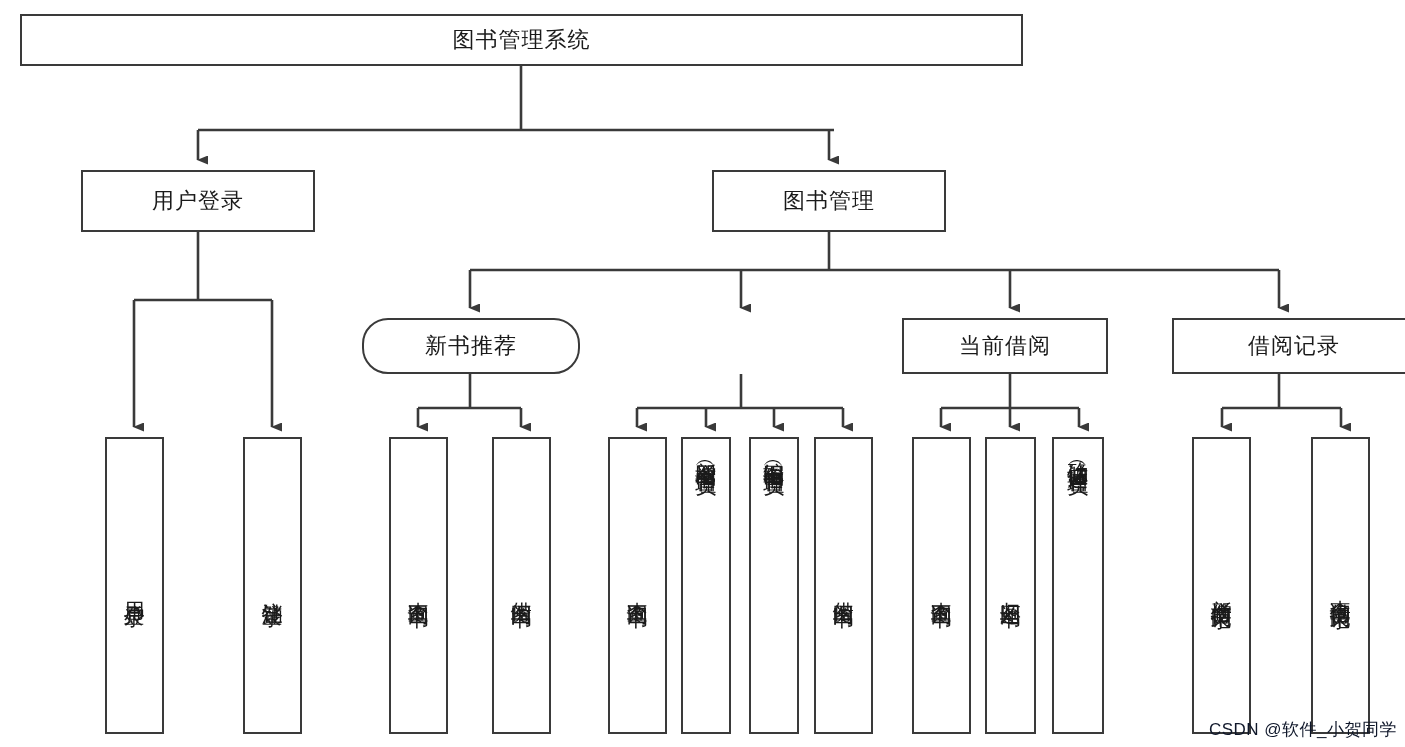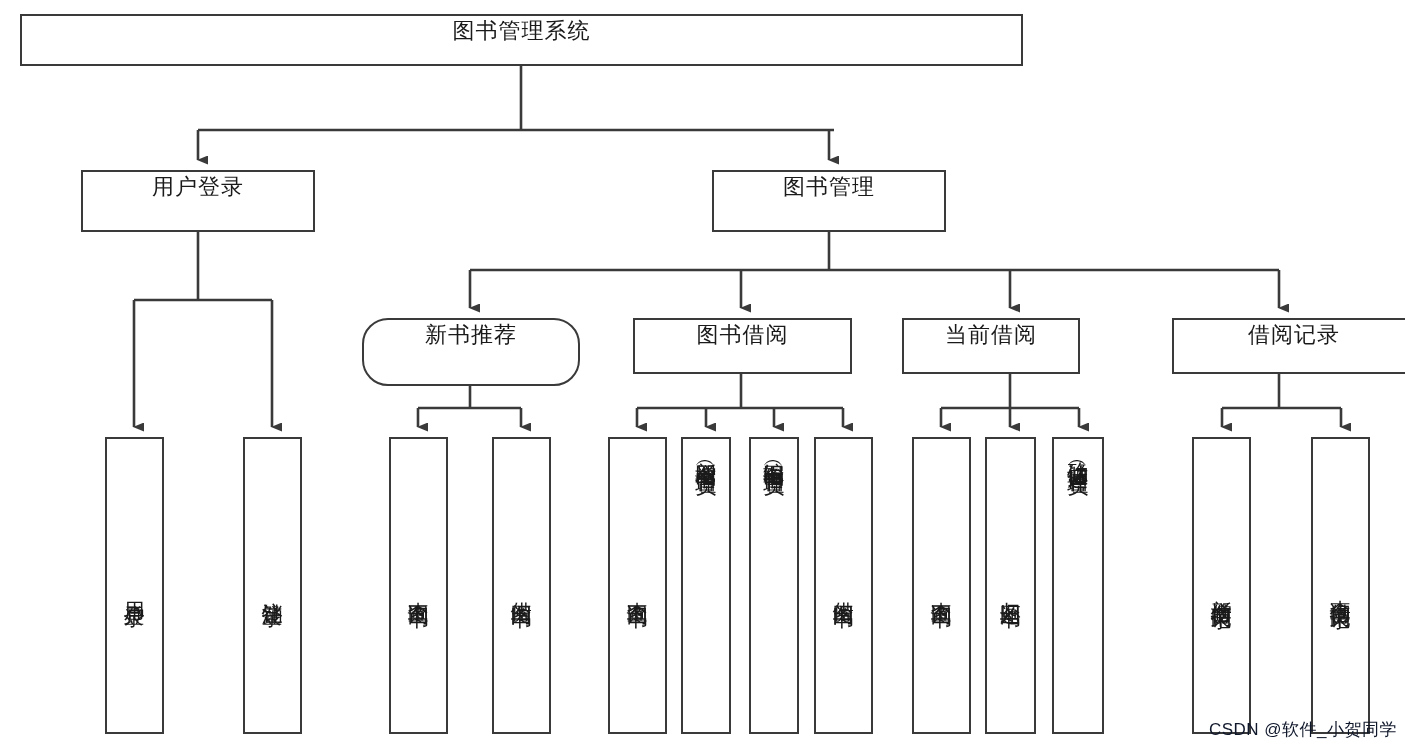--- a/index.html
+++ b/index.html
@@ -12,21 +12,21 @@
   #canvas{position:relative;width:1405px;height:747px;}
 
   svg#edges{position:absolute;left:0;top:0;width:1405px;height:747px;}
 
   .node{
     position:absolute;
     box-sizing:border-box;
     background:#ffffff;
     border:2.5px solid #3a3a3a;
     display:flex;
-    align-items:flex-start;
+    align-items:center;
     justify-content:center;
     color:#1a1a1a;
   }
   .node.h-node{
     font-size:22px;
     letter-spacing:1px;
   }
   .node.v-node{
     align-items:flex-start;
     justify-content:center;
@@ -114,27 +114,24 @@
     <span>图书管理系统</span>
   </div>
 
   <div class="node h-node" style="left:81px;top:170px;width:234px;height:62px;">
     <span>用户登录</span>
   </div>
   <div class="node h-node" style="left:712px;top:170px;width:234px;height:62px;">
     <span>图书管理</span>
   </div>
 
-  <div class="node h-node" style="left:362px;top:318px;width:218px;height:68px;border-radius:26px;">
+  <div class="node h-node" style="left:362px;top:318px;width:218px;height:56px;border-radius:26px;">
     <span>新书推荐</span>
   </div>
-  <div class="node h-node" style="left:633px;top:318px;width:219px;height:56px;">
-    <span>图书借阅</span>
-  </div>
-  <div class="node h-node" style="left:902px;top:318px;width:178px;height:56px;">
+  <div class="node h-node" style="left:902px;top:318px;width:206px;height:56px;">
     <span>当前借阅</span>
   </div>
   <div class="node h-node" style="left:1172px;top:318px;width:244px;height:56px;">
     <span>借阅记录</span>
   </div>
 
   <div class="node v-node" style="left:105px;top:437px;width:59px;height:297px;">
     <span class="vtext mid">用户登录</span>
   </div>
   <div class="node v-node" style="left:243px;top:437px;width:59px;height:297px;">

